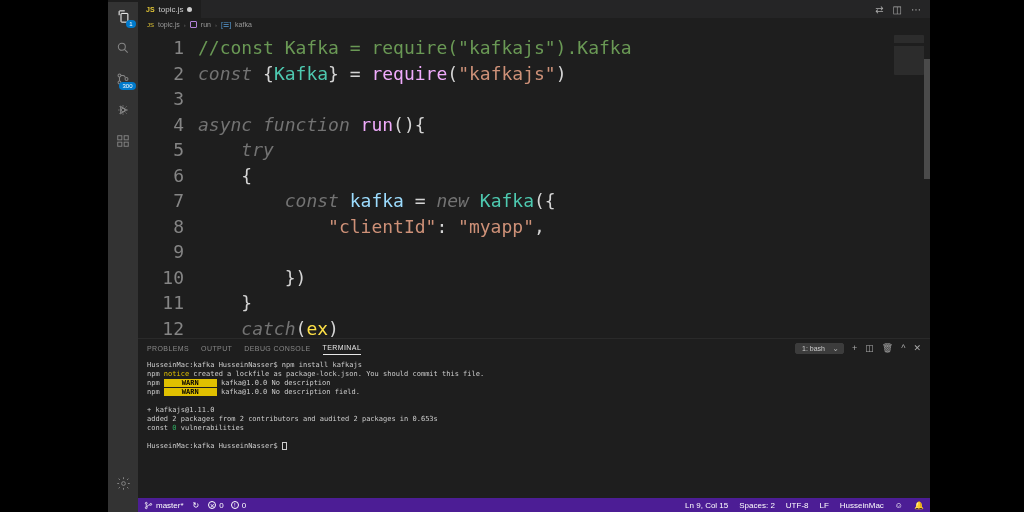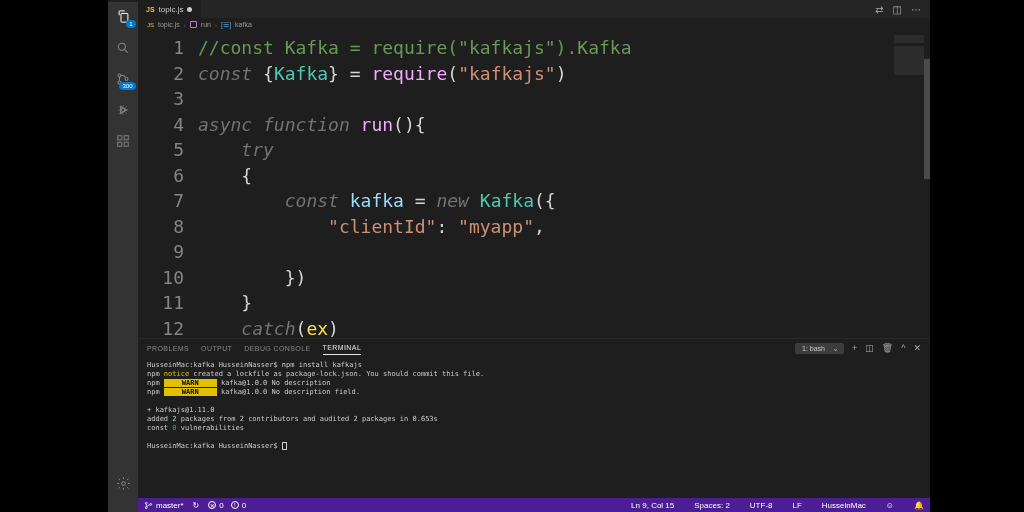--- a/index.html
+++ b/index.html
@@ -41,21 +41,21 @@
   .panel-actions { margin-left:auto; display:flex; align-items:center; gap:8px; color:#aaa; font-size:9px; }
   .term-picker { background:#3c3c3c; color:#ccc; font-size:7px; padding:1px 18px 1px 6px; border:1px solid #3c3c3c; border-radius:2px; position:relative; }
   .term-picker::after { content:"⌄"; position:absolute; right:4px; top:0; font-size:8px; color:#aaa; }
   .terminal { flex:1; font-family:Menlo,Consolas,monospace; font-size:7px; line-height:9px; color:#ccc; padding:4px 9px; white-space:pre; overflow:hidden; }
   .t-warn { background:#e0c000; color:#000; font-weight:bold; padding:0 18px; }
   .t-notice { color:#e0c000; }
   .t-green { color:#2fae62; }
   .t-cursor { display:inline-block; width:5px; height:8px; border:1px solid #ccc; vertical-align:middle; }
   .statusbar { height:14px; background:#4c1d95; display:flex; align-items:center; color:#fff; font-size:8px; padding:0 6px; margin-left:30px; gap:9px; }
   .statusbar .sb-item { display:flex; align-items:center; gap:3px; }
-  .statusbar .sb-right { margin-left:auto; display:flex; gap:20px; }
+  .statusbar .sb-right { margin-left:auto; display:flex; gap:11px; }
   svg { display:block; }
 </style>
 </head>
 <body>
 
 <div class="app">
 
   <div class="activity-bar">
     <div class="ab-icon active">
       <svg width="15" height="15" viewBox="0 0 24 24" fill="none" stroke="currentColor" stroke-width="1.6">

